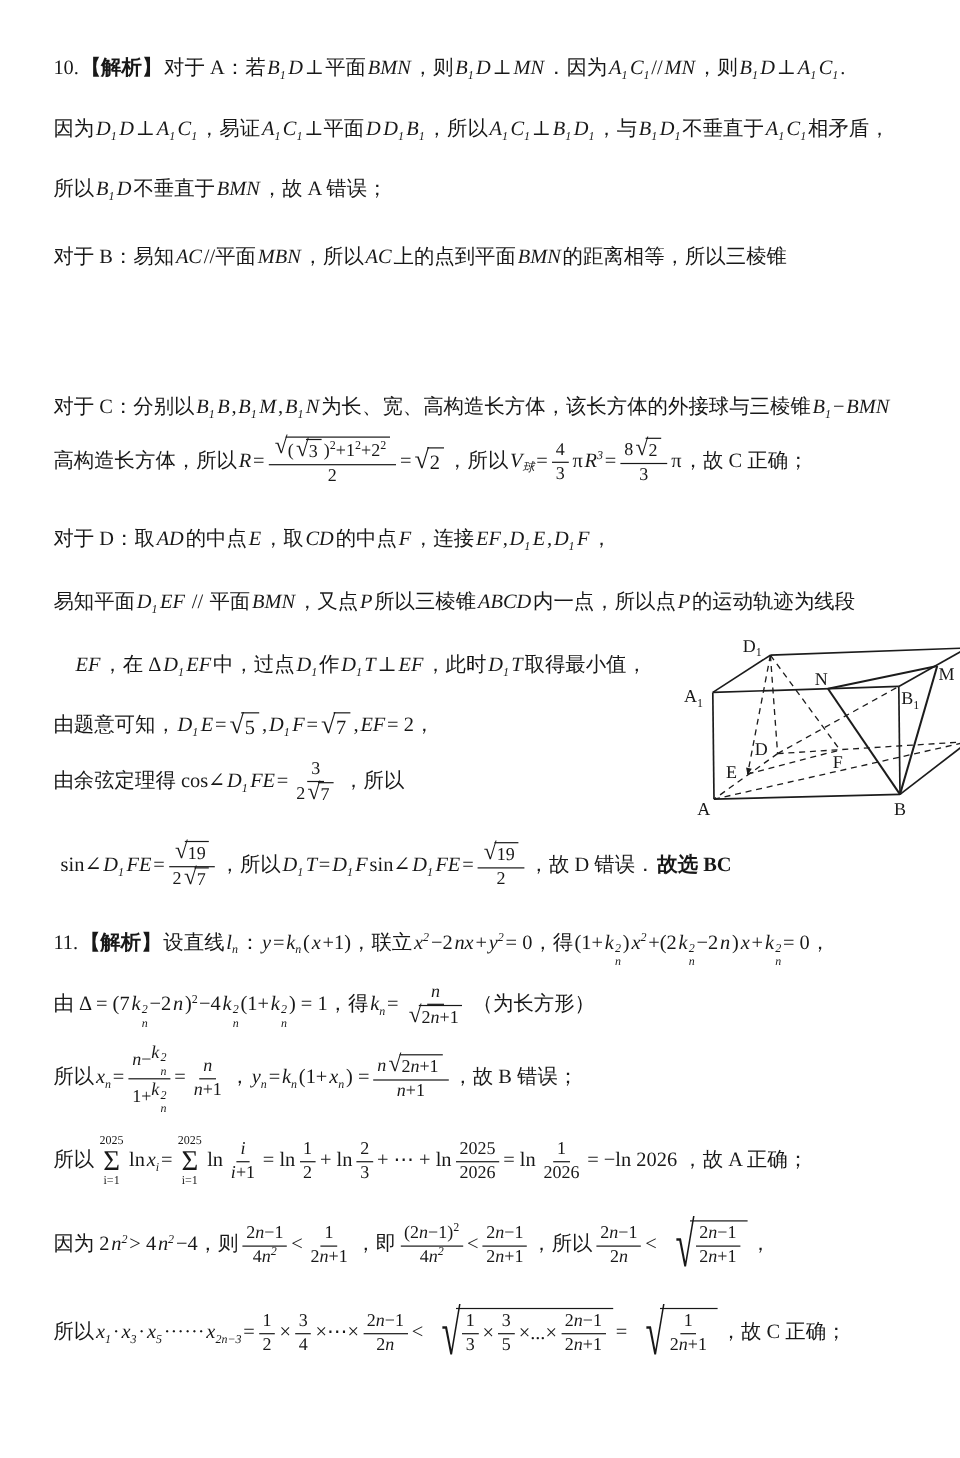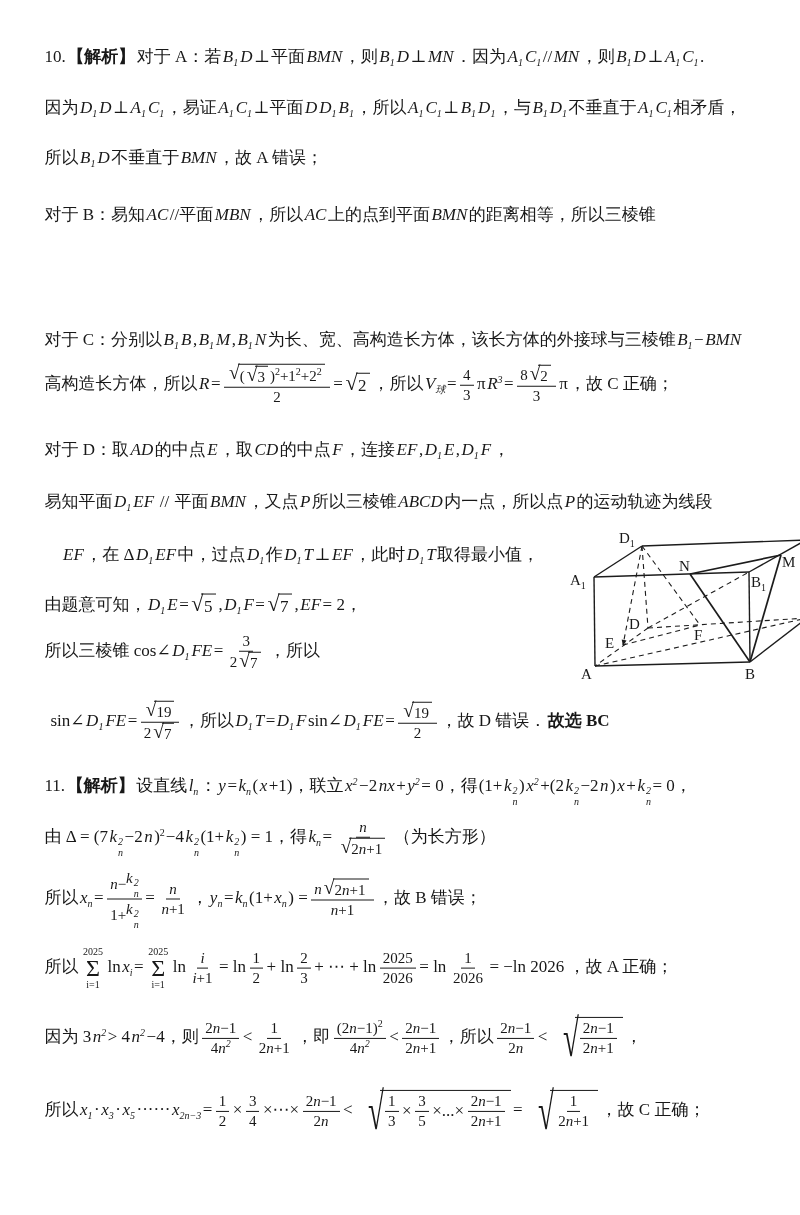--- a/index.html
+++ b/index.html
@@ -99,21 +99,21 @@
         <span class="rad">√</span>
         <span class="vinc">
           <span class="tx">5</span>
         </span>
       </span><span class="tx">,</span><span class="mi">D<sub>1</sub></span><span class="mi">F</span><span class="tx">=</span><span class="sqrt">
         <span class="rad">√</span>
         <span class="vinc">
           <span class="tx">7</span>
         </span>
       </span><span class="tx">,</span><span class="mi">EF</span><span class="tx">= 2，</span></div>
-  <div class="line l12"><span class="tx">所以三棱锥 cos∠</span><span class="mi">D<sub>1</sub></span><span class="mi">FE</span><span class="tx">=</span><span class="frac">
+  <div class="line l12"><span class="tx">由余弦定理得 cos∠</span><span class="mi">D<sub>1</sub></span><span class="mi">FE</span><span class="tx">=</span><span class="frac">
         <span class="fn">
           <span class="tx">3</span>
         </span>
         <span class="fd">
           <span class="tx">2</span>
           <span class="sqrt">
             <span class="rad">√</span>
             <span class="vinc">
               <span class="tx">7</span>
             </span>
@@ -264,21 +264,21 @@
           <span class="tx">2026</span>
         </span>
       </span><span class="tx">= ln</span><span class="frac">
         <span class="fn">
           <span class="tx">1</span>
         </span>
         <span class="fd">
           <span class="tx">2026</span>
         </span>
       </span><span class="tx">= −ln 2026 ，故 A 正确；</span></div>
-  <div class="line l18"><span class="tx">因为 3</span><span class="mi">n<sup>2</sup></span><span class="tx">&gt; 4</span><span class="mi">n<sup>2</sup></span><span class="tx">−4，则</span><span class="frac">
+  <div class="line l18"><span class="tx">因为 2</span><span class="mi">n<sup>2</sup></span><span class="tx">&gt; 4</span><span class="mi">n<sup>2</sup></span><span class="tx">−4，则</span><span class="frac">
         <span class="fn">
           <span class="tx">2</span>
           <span class="mi">n</span>
           <span class="tx">−1</span>
         </span>
         <span class="fd">
           <span class="tx">4</span>
           <span class="mi">n<sup>2</sup></span>
         </span>
       </span><span class="tx">&lt;</span><span class="frac">

